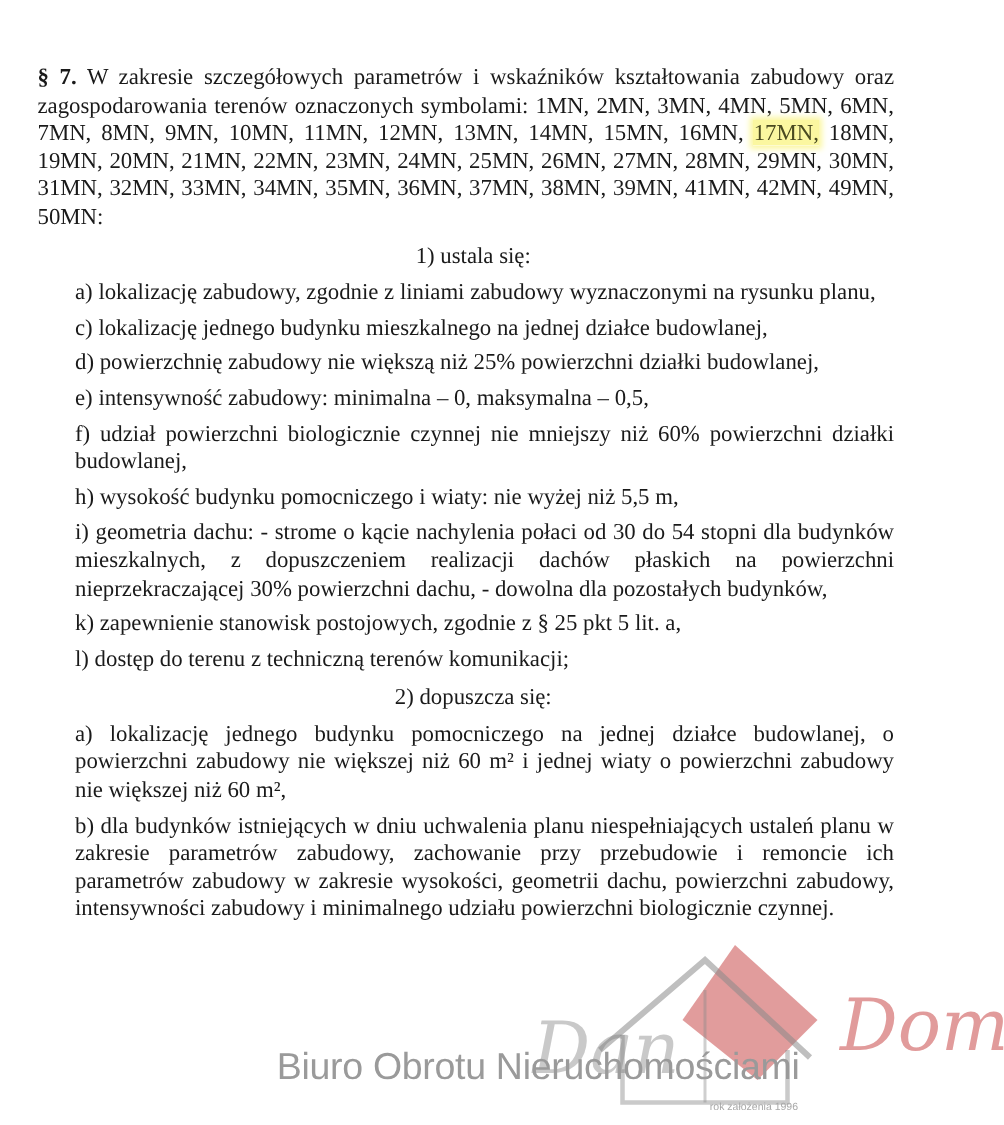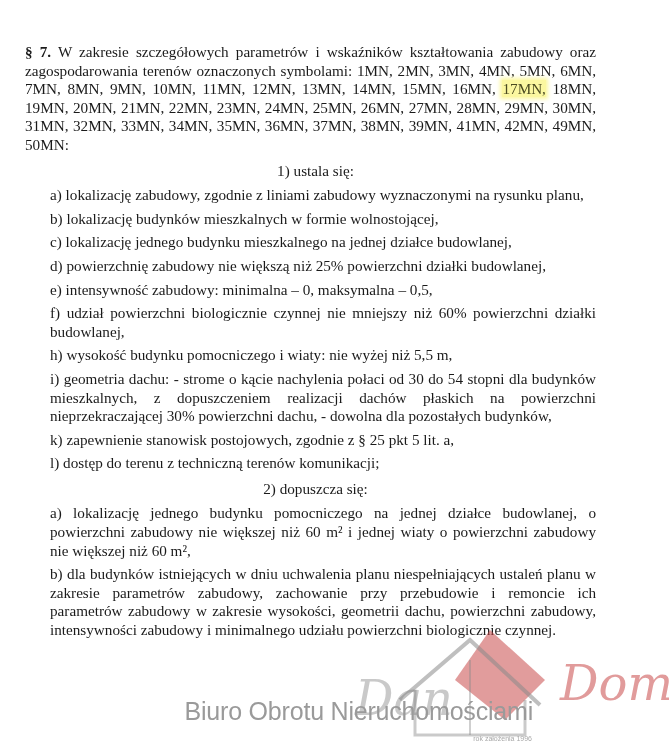--- a/index.html
+++ b/index.html
@@ -31,21 +31,20 @@
   }
 </style>
 </head>
 <body>
 
 <div class="doc">
   <p class="para"><span class="num">§ 7.</span><span> W zakresie szczegółowych parametrów i wskaźników kształtowania zabudowy oraz zagospodarowania terenów oznaczonych symbolami: 1MN, 2MN, 3MN, 4MN, 5MN, 6MN, 7MN, 8MN, 9MN, 10MN, 11MN, 12MN, 13MN, 14MN, 15MN, 16MN, </span><span class="hl">17MN,</span><span> 18MN, 19MN, 20MN, 21MN, 22MN, 23MN, 24MN, 25MN, 26MN, 27MN, 28MN, 29MN, 30MN, 31MN, 32MN, 33MN, 34MN, 35MN, 36MN, 37MN, 38MN, 39MN, 41MN, 42MN, 49MN, 50MN:</span></p>
 
   <p class="level1 first">1) ustala się:</p>
   <p class="item">a) lokalizację zabudowy, zgodnie z liniami zabudowy wyznaczonymi na rysunku planu,</p>
-  <p class="item tight">b) lokalizację budynków mieszkalnych w formie wolnostojącej,</p>
   <p class="item tight">c) lokalizację jednego budynku mieszkalnego na jednej działce budowlanej,</p>
   <p class="item tight">d) powierzchnię zabudowy nie większą niż 25% powierzchni działki budowlanej,</p>
   <p class="item tight">e) intensywność zabudowy: minimalna – 0, maksymalna – 0,5,</p>
   <p class="item tight">f) udział powierzchni biologicznie czynnej nie mniejszy niż 60% powierzchni działki budowlanej,</p>
   <p class="item tight">h) wysokość budynku pomocniczego i wiaty: nie wyżej niż 5,5 m,</p>
   <p class="item tight">i) geometria dachu: ‐ strome o kącie nachylenia połaci od 30 do 54 stopni dla budynków mieszkalnych, z dopuszczeniem realizacji dachów płaskich na powierzchni nieprzekraczającej 30% powierzchni dachu, ‐ dowolna dla pozostałych budynków,</p>
   <p class="item tight">k) zapewnienie stanowisk postojowych, zgodnie z § 25 pkt 5 lit. a,</p>
   <p class="item tight">l) dostęp do terenu z techniczną terenów komunikacji;</p>
 
   <p class="level1 second">2) dopuszcza się:</p>

